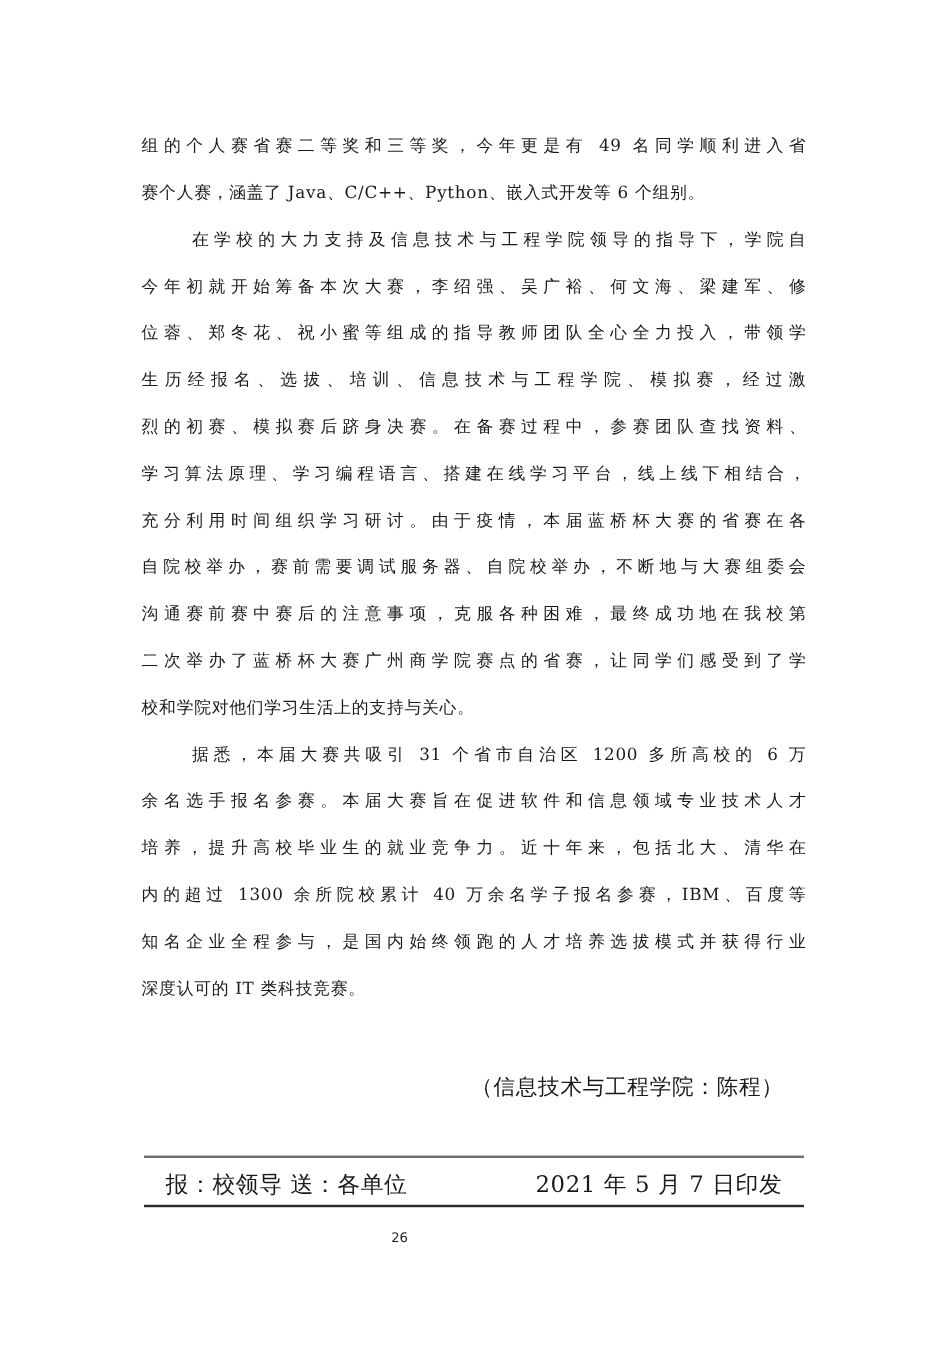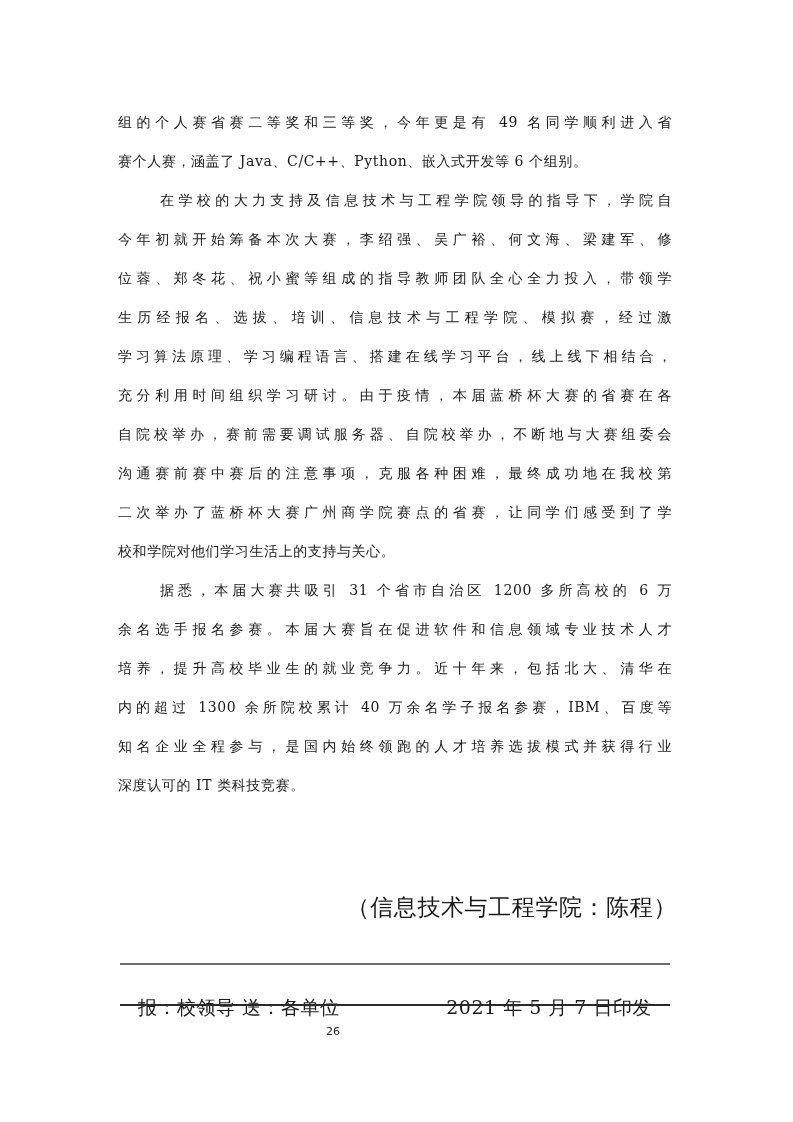--- a/index.html
+++ b/index.html
@@ -38,22 +38,22 @@
     }
     .line.last {
       text-align-last: left;
     }
     .line.indent {
       padding-left: 42px;
     }
     .signature {
       position: absolute;
       top: 892px;
-      right: 116px;
-      font-size: 23px;
+      right: 140px;
+      font-size: 18px;
       line-height: 30px;
       white-space: nowrap;
       letter-spacing: 0.6px;
     }
     .rule-top {
       position: absolute;
       left: 120px;
       width: 550px;
       top: 963px;
       height: 2px;
@@ -72,21 +72,20 @@
       left: 138px;
       width: 514px;
       top: 973px;
       height: 28px;
       font-size: 19px;
       line-height: 28px;
       display: flex;
       justify-content: space-between;
       white-space: nowrap;
       letter-spacing: 0.5px;
-      margin-top: 20px;
     }
     .page-number {
       position: absolute;
       top: 1025px;
       left: 0;
       width: 666px;
       text-align: center;
       font-family: "DejaVu Sans", "Liberation Sans", sans-serif;
       font-size: 11px;
       color: #222;
@@ -99,20 +98,21 @@
 
   <div class="body-text">
 
     <div class="line">组的个人赛省赛二等奖和三等奖，今年更是有 49 名同学顺利进入省</div>
     <div class="line last">赛个人赛，涵盖了 Java、C/C++、Python、嵌入式开发等 6 个组别。</div>
 
     <div class="line indent">在学校的大力支持及信息技术与工程学院领导的指导下，学院自</div>
     <div class="line">今年初就开始筹备本次大赛，李绍强、吴广裕、何文海、梁建军、修</div>
     <div class="line">位蓉、郑冬花、祝小蜜等组成的指导教师团队全心全力投入，带领学</div>
     <div class="line">生历经报名、选拔、培训、信息技术与工程学院、模拟赛，经过激</div>
+    <div class="line">烈的初赛、模拟赛后跻身决赛。在备赛过程中，参赛团队查找资料、</div>
     <div class="line">学习算法原理、学习编程语言、搭建在线学习平台，线上线下相结合，</div>
     <div class="line">充分利用时间组织学习研讨。由于疫情，本届蓝桥杯大赛的省赛在各</div>
     <div class="line">自院校举办，赛前需要调试服务器、自院校举办，不断地与大赛组委会</div>
     <div class="line">沟通赛前赛中赛后的注意事项，克服各种困难，最终成功地在我校第</div>
     <div class="line">二次举办了蓝桥杯大赛广州商学院赛点的省赛，让同学们感受到了学</div>
     <div class="line last">校和学院对他们学习生活上的支持与关心。</div>
 
     <div class="line indent">据悉，本届大赛共吸引 31 个省市自治区 1200 多所高校的 6 万</div>
     <div class="line">余名选手报名参赛。本届大赛旨在促进软件和信息领域专业技术人才</div>
     <div class="line">培养，提升高校毕业生的就业竞争力。近十年来，包括北大、清华在</div>

